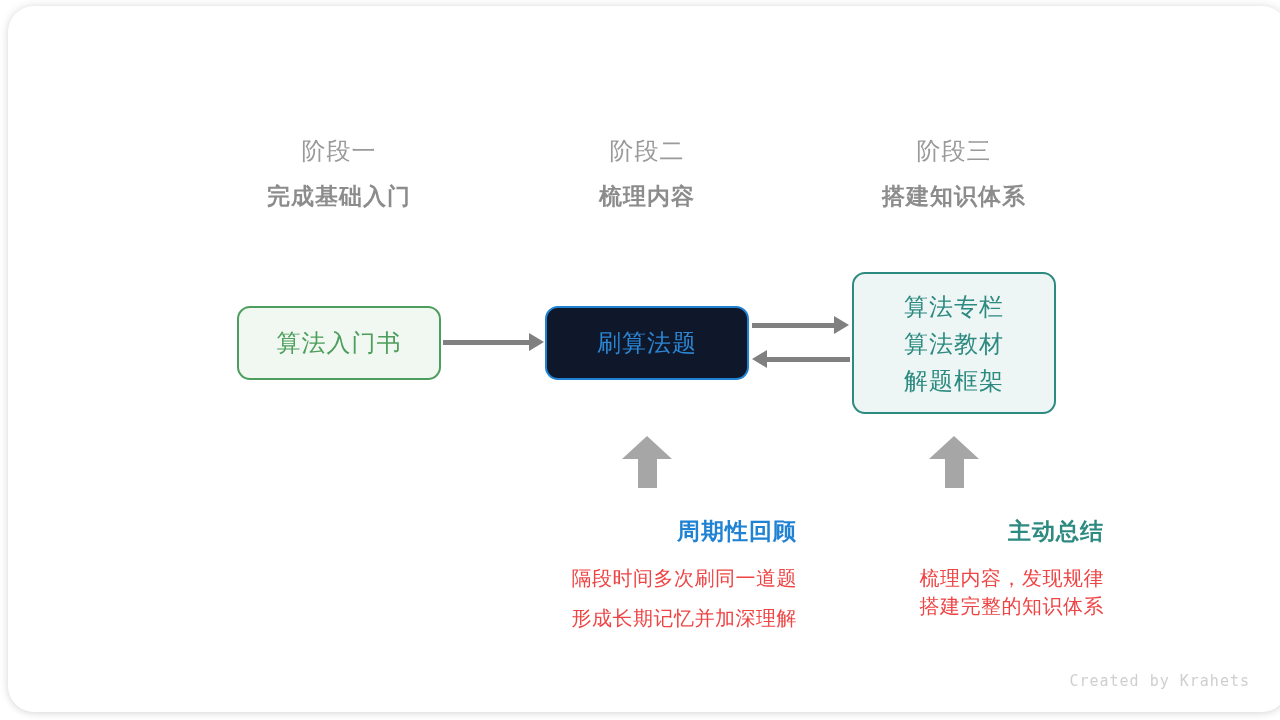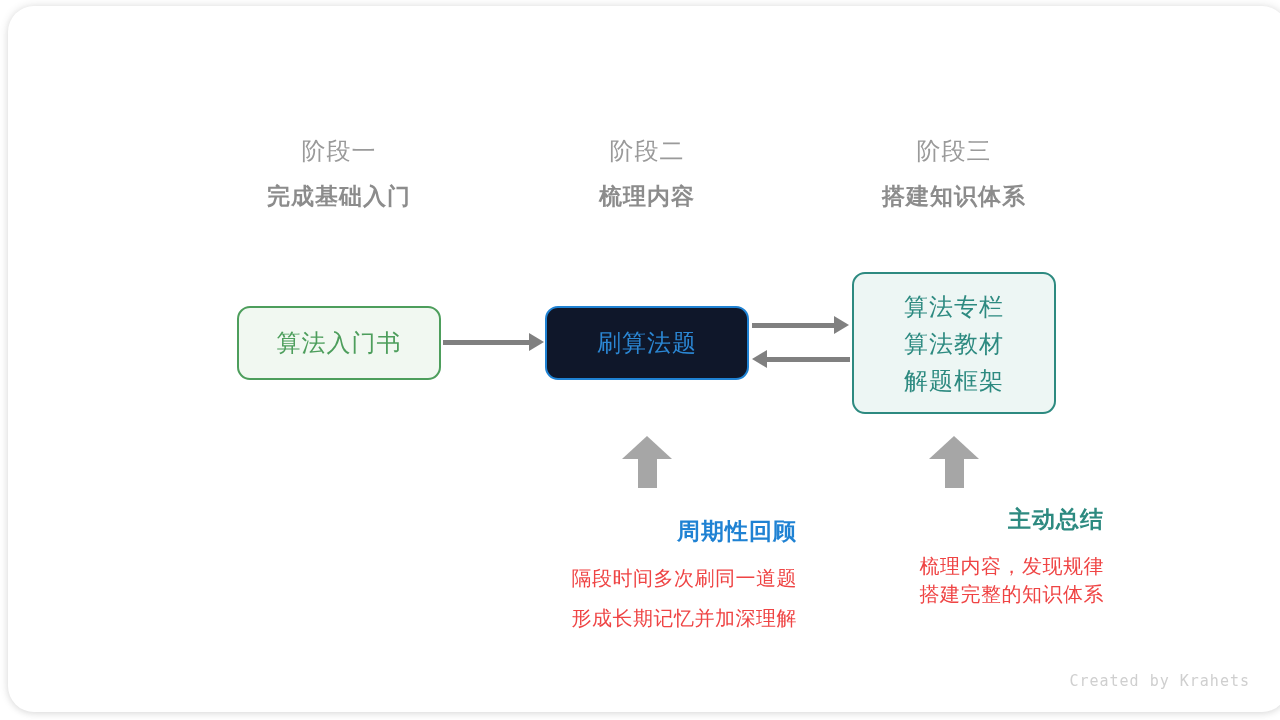--- a/index.html
+++ b/index.html
@@ -208,21 +208,21 @@
     <div class="up-stem"></div>
     <div class="up-head"></div>
   </div>
 
   <div class="annot" style="left:489px; top:510px;">
     <div class="annot-title blue">周期性回顾</div>
     <div class="annot-desc">隔段时间多次刷同一道题</div>
     <div class="annot-desc" style="margin-top:12px;">形成长期记忆并加深理解</div>
   </div>
 
-  <div class="annot" style="left:796px; top:498px;">
+  <div class="annot" style="left:796px; top:510px;">
     <div class="annot-title teal">主动总结</div>
     <div class="annot-desc">梳理内容，发现规律</div>
     <div class="annot-desc" style="margin-top:0;">搭建完整的知识体系</div>
   </div>
 
   <div id="credit">Created by Krahets</div>
 
 </div>
 
 </body></html>

